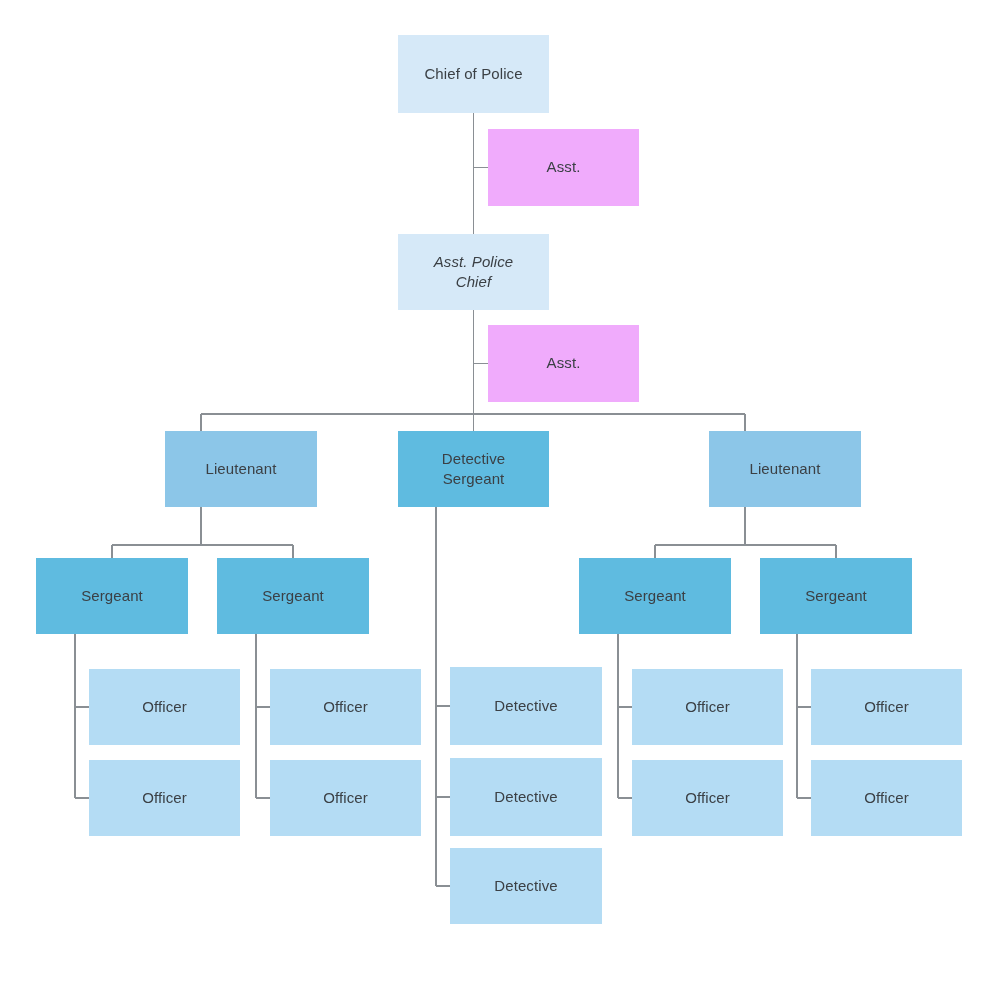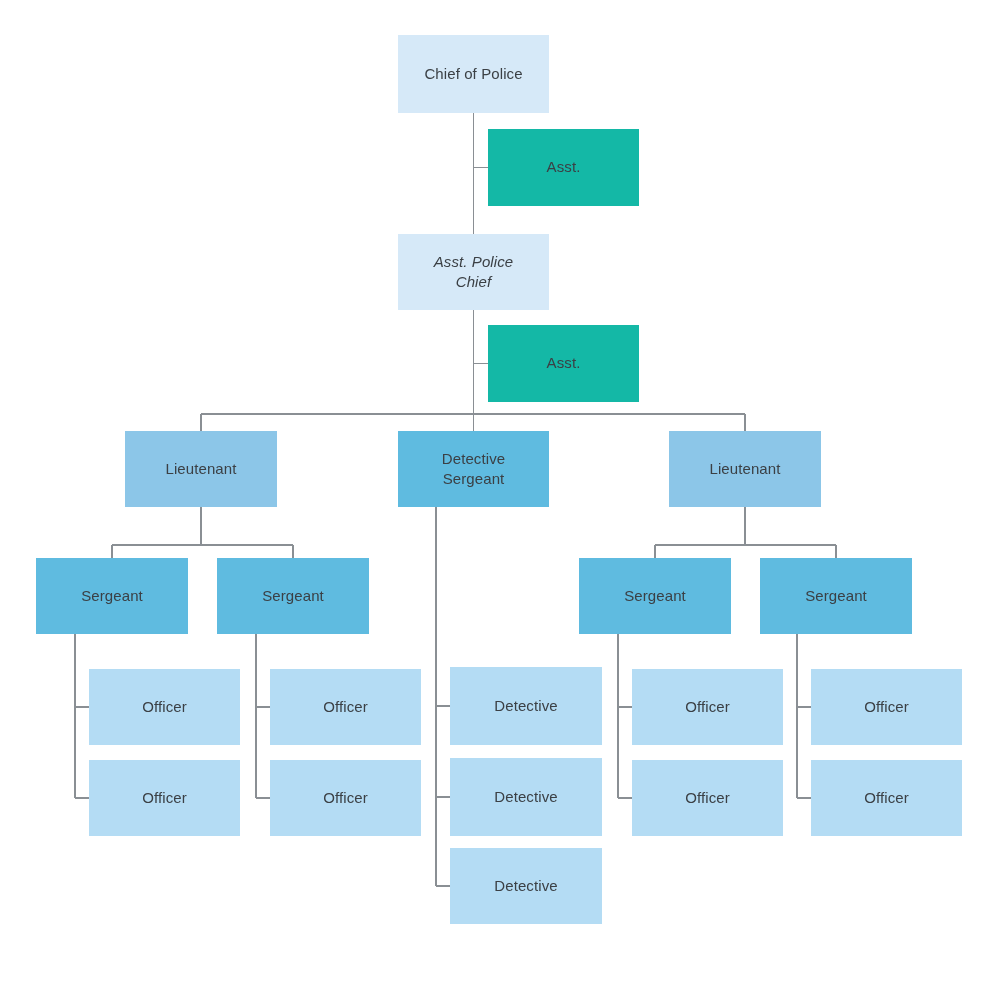--- a/index.html
+++ b/index.html
@@ -42,22 +42,22 @@
     text-align: center;
     color: #3b4045;
     font-size: 15px;
     line-height: 1.35;
     letter-spacing: 0.1px;
     white-space: pre-line;
     padding: 2px 6px;
     user-select: none;
   }
   .node.tier-chief        { background: #d6e9f8; }
-  .node.tier-assistant    { background: #14b8a6; }
-  .node.tier-lieutenant   { background: #8cc6e8; }
+  .node.tier-assistant    { background: #f0abfc; }
+  .node.tier-lieutenant   { background: #8cc6e8; margin-left: 40px; }
   .node.tier-sergeant     { background: #5fbbe0; }
   .node.tier-officer      { background: #b4dcf4; }
 </style>
 </head>
 <body>
 
 <div id="chart-root">
 
   <svg id="connector-layer" viewBox="0 0 1000 1000" width="1000" height="1000" xmlns="http://www.w3.org/2000/svg" shape-rendering="crispEdges">
       <path d="M 473.5 113 L 473.5 234" stroke="#8a8f94" stroke-width="1.3" fill="none"></path>

